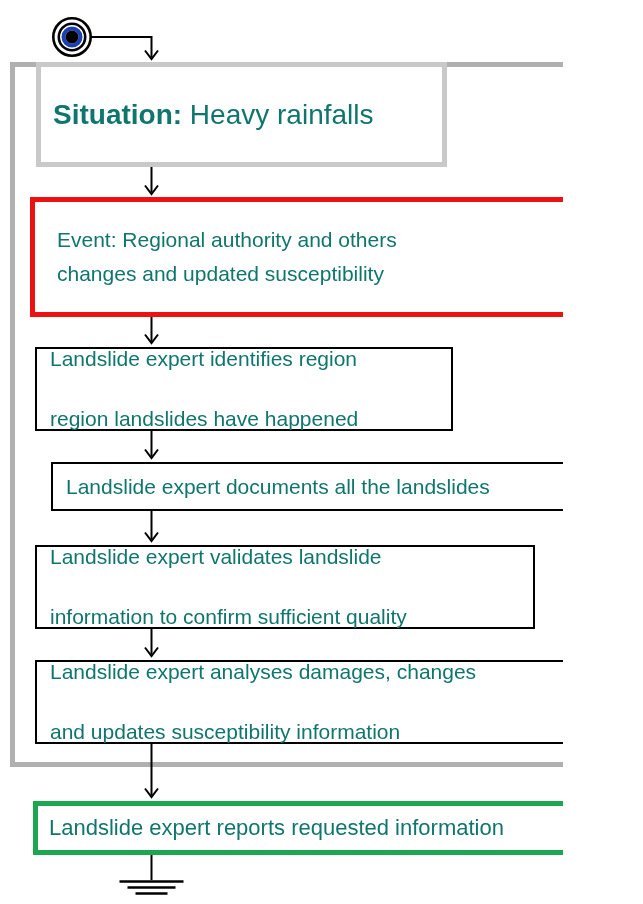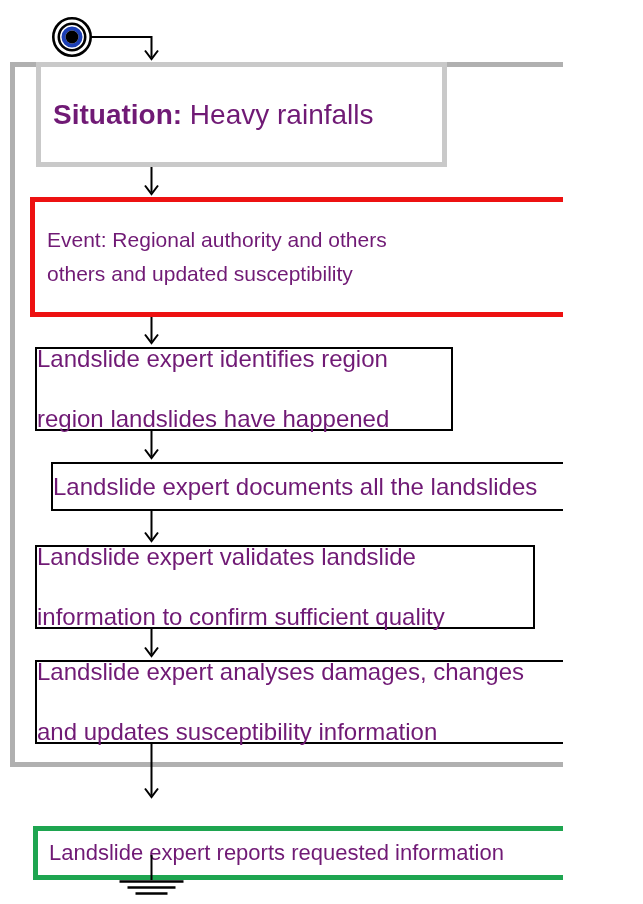--- a/index.html
+++ b/index.html
@@ -1,21 +1,21 @@
 <!DOCTYPE html>
 <html><head>
 <meta charset="utf-8">
 <style>
   html,body{margin:0;padding:0;background:#ffffff;}
   .stage{
     position:relative;
     width:563px;height:904px;
     background:#ffffff;
     font-family:"Liberation Sans", sans-serif;
-    color:#701a75;
+    color:#0f766e;
     overflow:hidden;
   }
   .box{
     position:absolute;
     box-sizing:border-box;
     display:flex;
     flex-direction:column;
     justify-content:center;
     background:#ffffff;
   }
@@ -30,58 +30,58 @@
     left:36px;top:62px;width:411px;height:105px;
     border:5px solid #c9c9c9;
     font-size:28px;line-height:41px;
     padding-left:12px;
   }
   .situation .bold{font-weight:bold;}
   .event{
     left:30px;top:197px;width:570px;height:120px;
     border:5px solid #ed1111;
     font-size:21px;line-height:34px;
-    padding-left:12px;
+    padding-left:22px;
   }
   .step{
     border:2.5px solid #000000;
-    font-size:24px;line-height:34px;
+    font-size:21px;line-height:34px;
+    padding-left:13px;
     gap:26px;
   }
   .step1{left:35px;top:347px;width:418px;height:84px;}
   .step2{left:51px;top:462px;width:572px;height:49px;}
   .step3{left:35px;top:545px;width:500px;height:84px;}
   .step4{left:35px;top:660px;width:550px;height:84px;}
   .report{
     left:33px;top:801px;width:570px;height:54px;
     border:5px solid #1ea550;
     font-size:22px;line-height:30px;
     padding-left:11px;
-    margin-top:25px;
   }
   .overlay{
     position:absolute;left:0;top:0;width:643px;height:904px;
     pointer-events:none;
   }
   .txt{white-space:nowrap;}
 </style>
 </head>
 <body>
 
 <div class="stage">
 
   <div class="container-box"></div>
 
   <div class="box situation">
     <div class="txt"><span class="bold">Situation:</span><span> Heavy rainfalls</span></div>
   </div>
 
   <div class="box event">
     <div class="txt">Event: Regional authority and others</div>
-    <div class="txt">others and updated susceptibility</div>
+    <div class="txt">changes and updated susceptibility</div>
   </div>
 
   <div class="box step step1">
     <div class="txt">Landslide expert identifies region</div>
     <div class="txt">region landslides have happened</div>
   </div>
 
   <div class="box step step2">
     <div class="txt">Landslide expert documents all the landslides</div>
   </div>

